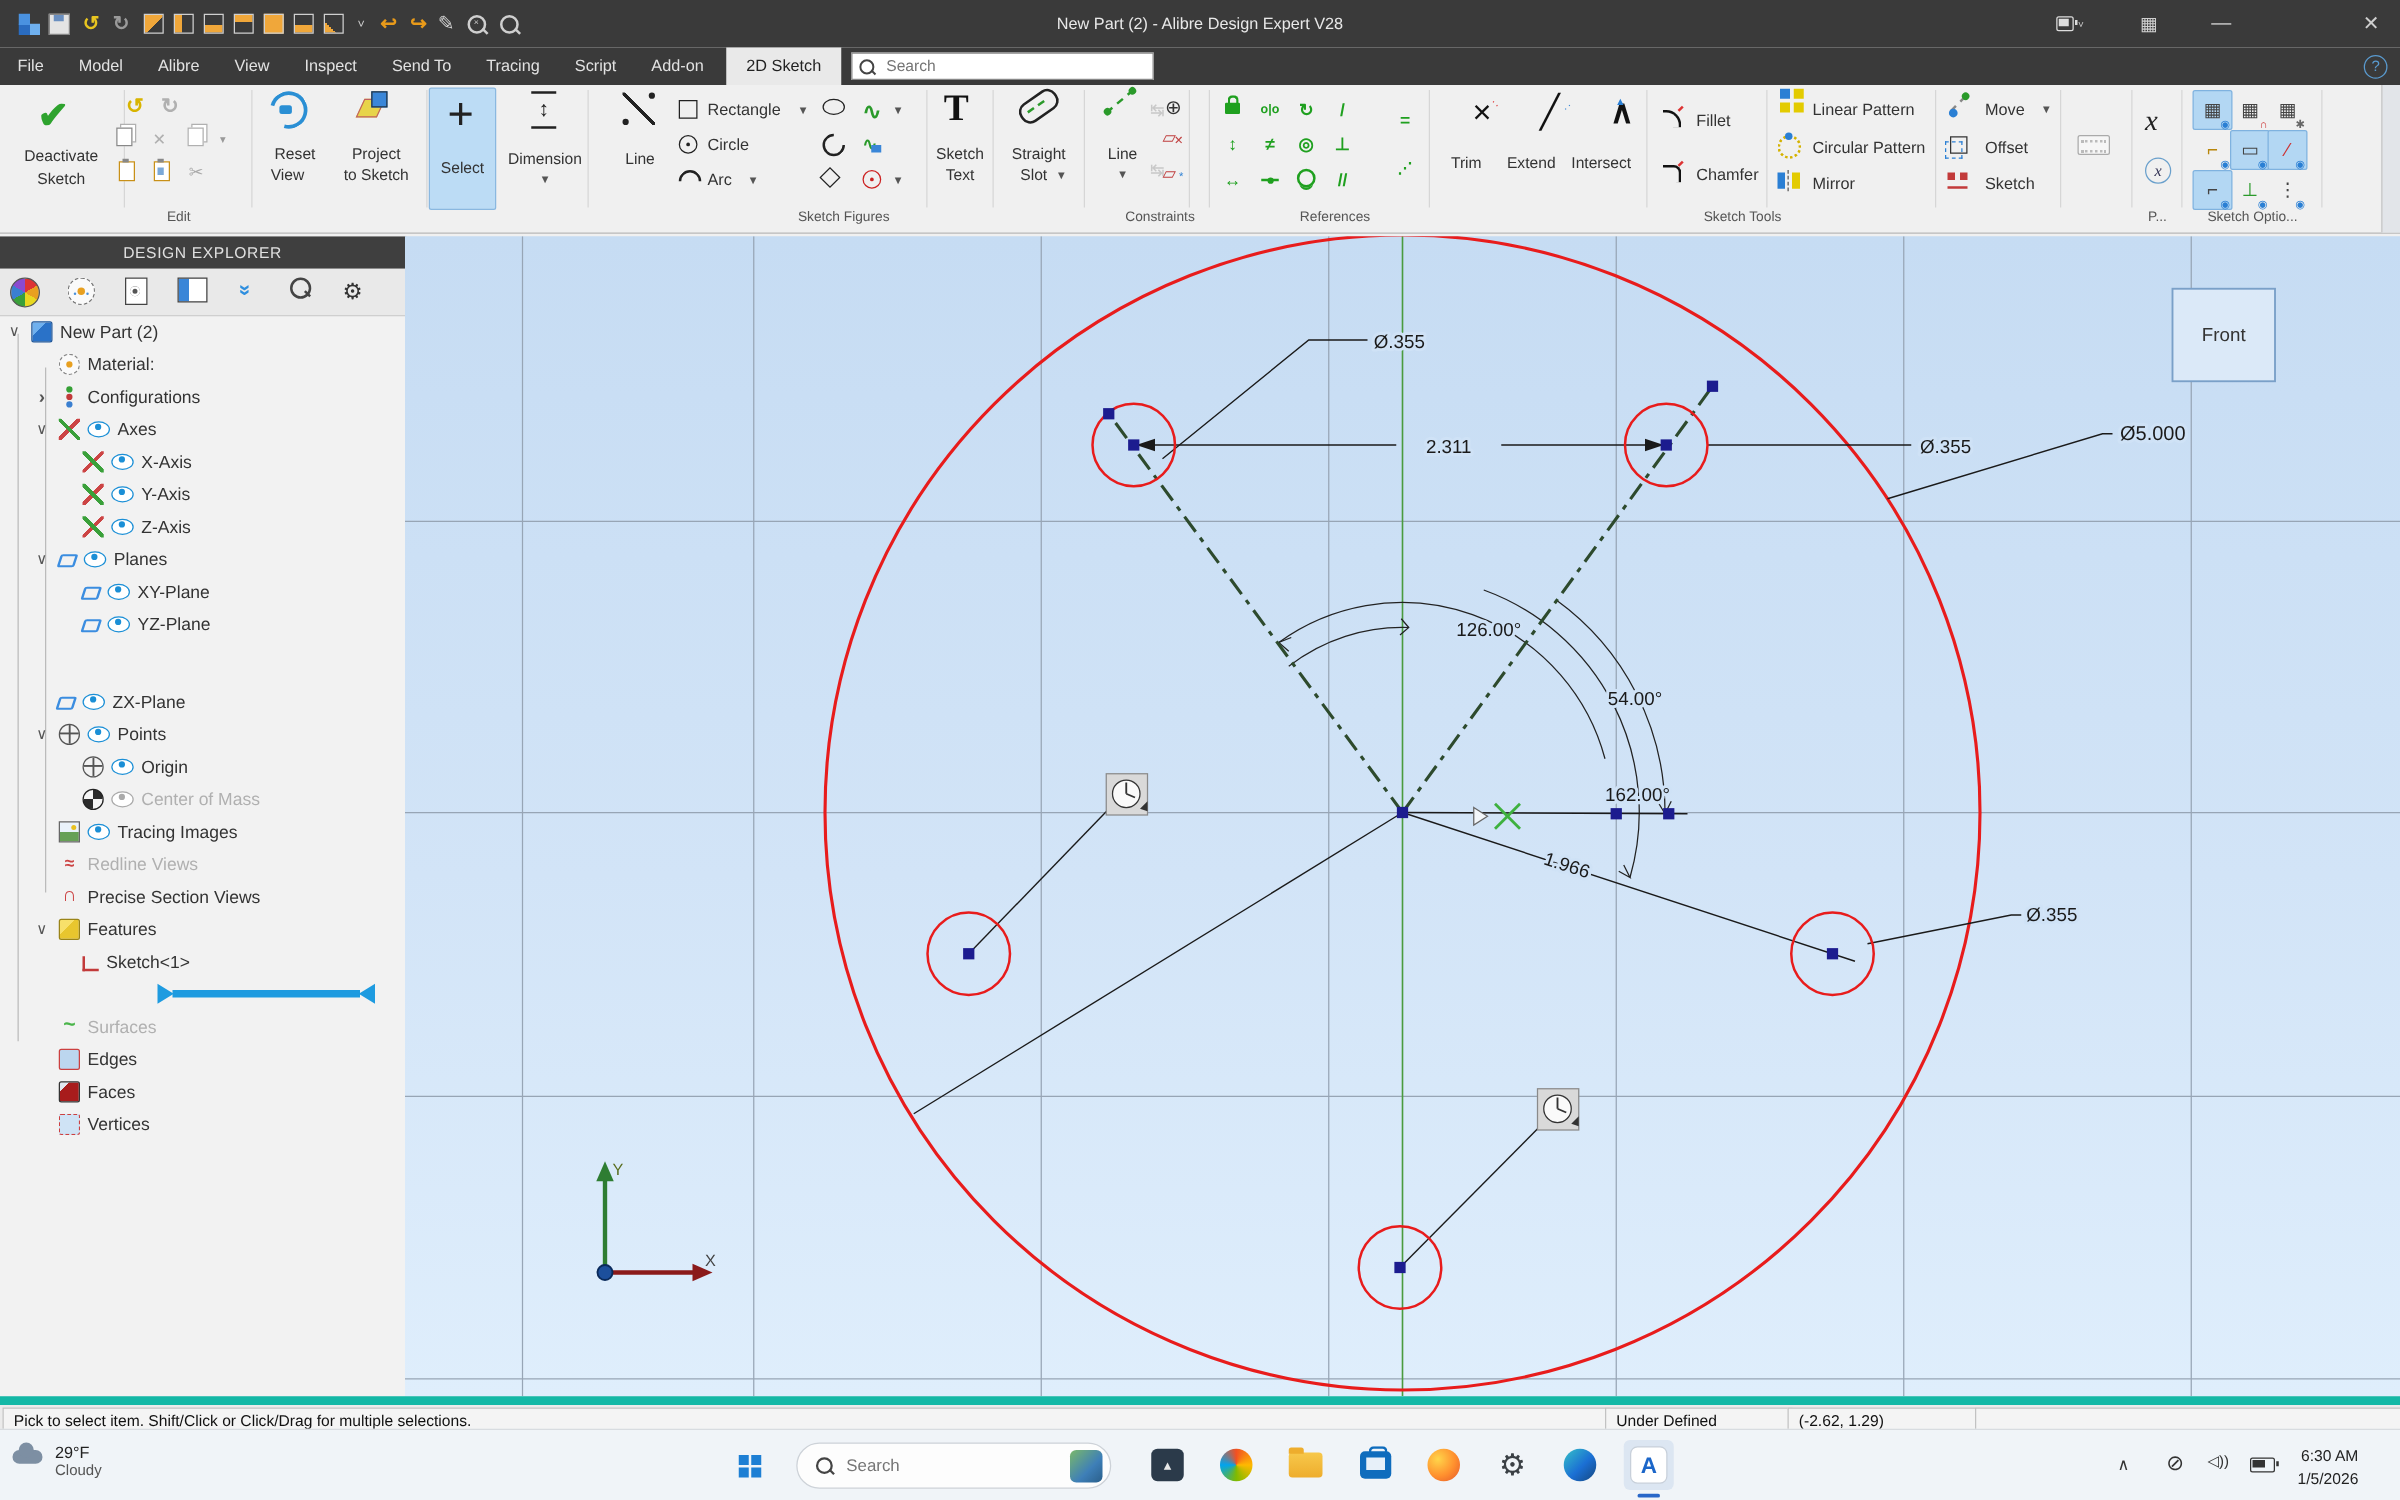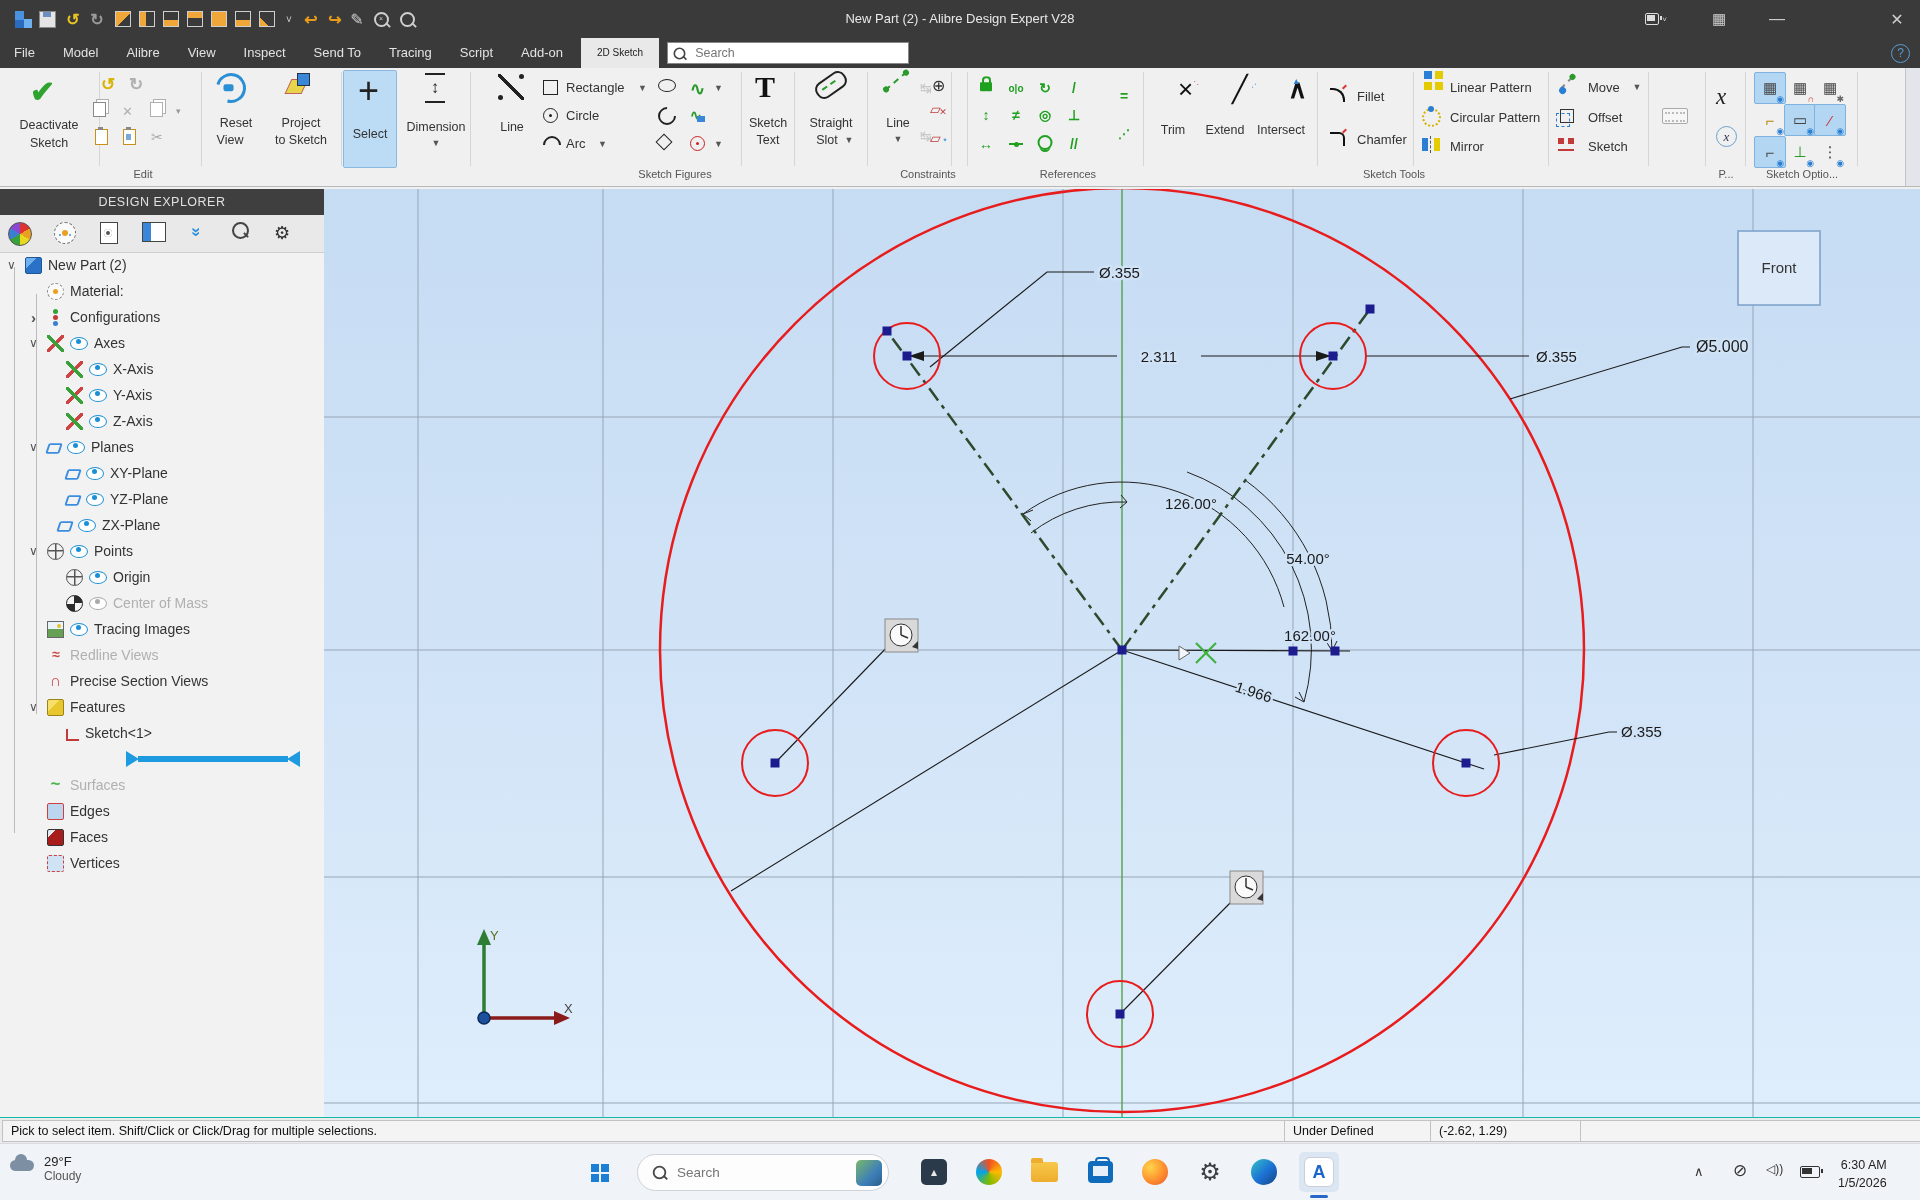--- a/index.html
+++ b/index.html
@@ -11,21 +11,21 @@
   .cube{width:14px;height:14px;border:1px solid #cfcfcf;display:inline-block;}
   .appic{width:9px;height:9px;background:#4a92e0;box-shadow:0 8px 0 #2a6cc0,8px 8px 0 #6fb0ee;display:inline-block;margin-top:-8px;}
   .saveic{width:15px;height:15px;background:#e4e4e4;border:1px solid #888;display:inline-block;position:relative;}
   .saveic::after{content:'';position:absolute;left:3px;top:0;width:8px;height:5px;background:#6a8fc0;}
   .mag{width:11px;height:11px;border:2px solid #cfcfcf;border-radius:50%;display:inline-block;position:relative;}
   .mag::after{content:'';position:absolute;left:9px;top:10px;width:6px;height:2px;background:#cfcfcf;transform:rotate(45deg);}
   .mag.dark{border-color:#444;}.mag.dark::after{background:#444;}
   
   #menubar{position:absolute;left:0;top:38px;width:1920px;height:30px;background:#3a3a3a;display:flex;align-items:center;}
   .menu-item{color:#e2e2e2;font-size:13px;padding:0 14px;line-height:30px;cursor:default;}
-  #tab2d{background:#e9e9e9;color:#222;font-size:10px;padding:0 16px;line-height:30px;margin-left:4px;}
+  #tab2d{background:#e9e9e9;color:#222;font-size:13px;padding:0 16px;line-height:30px;margin-left:4px;}
   #menusearch{margin-left:8px;width:232px;height:20px;background:#fff;border:1px solid #888;display:flex;align-items:center;padding:0 4px;}
   #menusearch input{border:none;outline:none;font-size:12.5px;width:190px;font-family:"Liberation Sans",sans-serif;color:#444;background:transparent;}
   #help-ic{position:absolute;right:10px;top:6px;width:17px;height:17px;border:1.5px solid #5a9bd0;border-radius:50%;color:#5a9bd0;font-size:12px;text-align:center;line-height:17px;}
   
   #ribbon{position:absolute;left:0;top:68px;width:1920px;height:118px;background:#f0f0f0;border-bottom:1px solid #b8b8b8;}
   .vdiv{position:absolute;top:4px;height:94px;width:0;border-left:1px solid #d6d6d6;}
   .glabel{position:absolute;top:100px;height:18px;font-size:11px;color:#555;transform:translateX(-50%);white-space:nowrap;}
   .rlab{position:absolute;font-size:12.5px;color:#333;transform:translateX(-50%);white-space:nowrap;}
   .rlab.sm{font-size:13px;transform:none;}
   .ric{position:absolute;display:flex;align-items:center;justify-content:center;}
@@ -133,21 +133,21 @@
   .eye{width:16px;height:11px;border-radius:50%;background:#fff;border:1.5px solid #1b8fd6;position:relative;flex:none;}
   .eye::after{content:'';position:absolute;left:4.5px;top:1.5px;width:5px;height:5px;border-radius:50%;background:#1b8fd6;}
   .eye.off{border-color:#aaa;}.eye.off::after{background:#aaa;}
   .insert-marker{position:relative;height:6px;background:#1e9be0;width:150px;margin-left:72px;}
   .insert-marker::before{content:'';position:absolute;left:-12px;top:-5px;border:8px solid transparent;border-left:13px solid #1e9be0;}
   .insert-marker::after{content:'';position:absolute;right:-12px;top:-5px;border:8px solid transparent;border-right:13px solid #1e9be0;}
   .guide{position:absolute;width:0;border-left:1px solid #bbb;}
   
   #canvas{position:absolute;left:324px;top:189px;width:1596px;height:928px;background:linear-gradient(180deg,#c6dcf3 0%,#d2e4f7 55%,#dfeefc 100%);}
   
-  #statusbar{position:absolute;left:0;top:1117px;width:1920px;height:26px;background:#ebebeb;border-top:1px solid #14b8a6;font-size:12.5px;color:#111;}
+  #statusbar{position:absolute;left:0;top:1117px;width:1920px;height:26px;background:#ebebeb;border-top:7px solid #14b8a6;font-size:12.5px;color:#111;}
   .sb-sec{position:absolute;top:2px;bottom:2px;border:1px solid #c2c2c2;background:#f4f4f4;display:flex;align-items:center;padding:0 8px;}
   
   #taskbar{position:absolute;left:0;top:1143px;width:1920px;height:57px;background:#f0f4f8;border-top:1px solid #d8dce0;}
   .tk{position:absolute;display:flex;align-items:center;justify-content:center;}
   .cloudic{width:24px;height:11px;background:#7d8fa3;border-radius:8px;position:relative;}
   .cloudic::before{content:'';position:absolute;left:5px;top:-6px;width:12px;height:12px;background:#7d8fa3;border-radius:50%;}
   .startic{width:8px;height:8px;background:#1d7fd4;box-shadow:10px 0 0 #1d7fd4,0 10px 0 #1d7fd4,10px 10px 0 #1d7fd4;margin:-10px 10px 0 0;}
   #tksearch{position:absolute;left:637px;top:10px;width:252px;height:37px;border-radius:19px;background:#fdfdfd;border:1px solid #cdd2d8;display:flex;align-items:center;padding:0 6px 0 14px;box-sizing:border-box;}
   #tksearch input{border:none;outline:none;background:transparent;font-size:13.5px;color:#444;width:150px;font-family:"Liberation Sans",sans-serif;}
   .dayic{width:26px;height:26px;border-radius:5px;background:linear-gradient(135deg,#7ab86a,#3e7fb8 60%,#2a5f8a);margin-left:auto;}
@@ -584,21 +584,21 @@
         <div class="trow" style="padding-left: 66px;">
           <span class="ti ti-plane"></span>
           <span class="eye"></span>
           <span class="lbl">XY-Plane</span>
         </div>
         <div class="trow" style="padding-left: 66px;">
           <span class="ti ti-plane"></span>
           <span class="eye"></span>
           <span class="lbl">YZ-Plane</span>
         </div>
-        <div class="trow" style="padding-left: 58px;">
+        <div class="trow" style="padding-left: 46px; margin-top: 36px;">
           <span class="ti ti-plane"></span>
           <span class="eye"></span>
           <span class="lbl">ZX-Plane</span>
         </div>
         <div class="trow" style="padding-left: 26px;">
           <span class="exp">∨</span>
           <span class="ti ti-point"></span>
           <span class="eye"></span>
           <span class="lbl">Points</span>
         </div>

